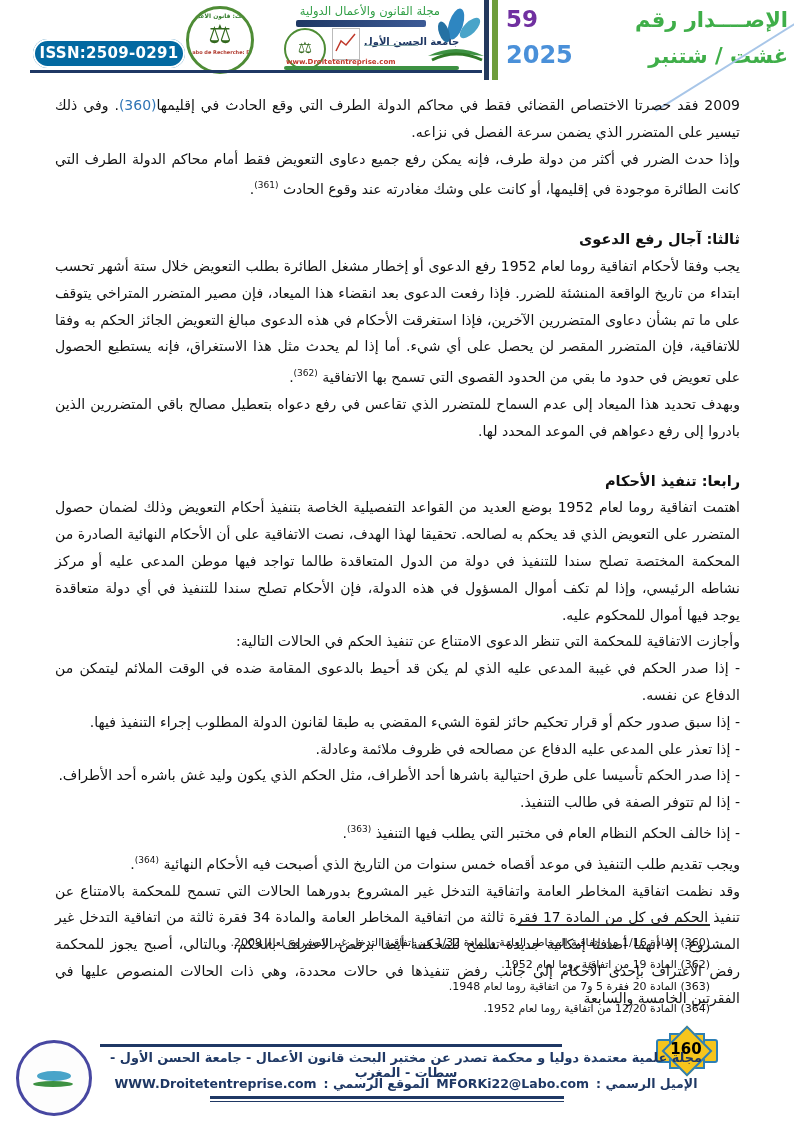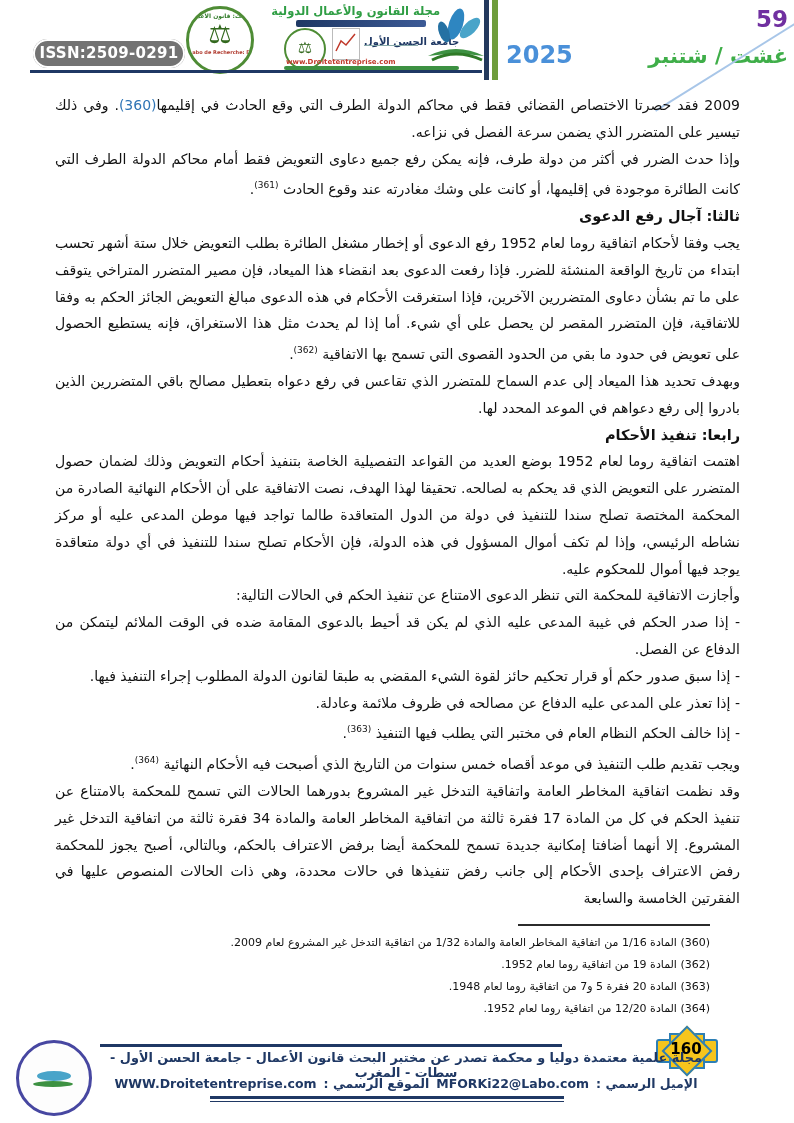--- a/index.html
+++ b/index.html
@@ -1,28 +1,28 @@
 <!DOCTYPE html>
 <html lang="ar"><head>
 <meta charset="utf-8">
 <style>
   html,body{margin:0;padding:0;background:#fff;}
   .page{position:relative;width:794px;height:1123px;background:#ffffff;overflow:hidden;
         font-family:"DejaVu Sans","Liberation Sans",sans-serif;}
   
-  .issn-pill{position:absolute;left:33px;top:39px;width:152px;height:29px;background:#737373;
+  .issn-pill{position:absolute;left:33px;top:39px;width:152px;height:29px;background:#0369a1;
              border-radius:16px;color:#fff;font-weight:bold;font-size:15px;text-align:center;
              line-height:29px;letter-spacing:.3px;box-shadow:0 0 0 2px #fff inset;}
   .lab-logo{position:absolute;left:186px;top:6px;width:62px;height:62px;border-radius:50%;
             border:3px solid #4e8c35;background:#fff;text-align:center;overflow:hidden;}
   .lab-logo .arc-text{display:block;font-size:6px;color:#2f7a27;font-weight:bold;margin-top:3px;white-space:nowrap;}
   .lab-logo .scales{display:block;font-size:26px;line-height:30px;color:#33691e;}
   .lab-logo .arc-text-b{display:block;font-size:5px;color:#b03a2e;font-weight:bold;white-space:nowrap;}
   .center-logo{position:absolute;left:258px;top:4px;width:228px;height:66px;}
-  .cl-title{position:absolute;right:46px;top:0;font-size:11.5px;font-weight:bold;color:#2f9e44;white-space:nowrap;}
+  .cl-title{position:absolute;right:46px;top:0;font-size:11.5px;font-weight:normal;color:#2f9e44;white-space:nowrap;}
   .cl-banner{position:absolute;right:60px;top:16px;width:130px;height:7px;
              background:linear-gradient(90deg,#1f3864,#3c5a96);border-radius:2px;}
   .cl-mini-circle{position:absolute;left:26px;top:24px;width:38px;height:38px;border-radius:50%;
                   border:2px solid #4e8c35;background:#fff;text-align:center;}
   .cl-mini-circle .scales{font-size:16px;line-height:36px;color:#33691e;}
   .cl-doodle{position:absolute;left:74px;top:24px;width:26px;height:30px;background:#fff;border:1px solid #bbb;}
   .cl-univ{position:absolute;left:106px;top:32px;font-size:10px;color:#1f3864;font-weight:bold;white-space:nowrap;}
   .cl-univ-sub{position:absolute;left:106px;top:41px;width:54px;border-top:1px solid #8aa;}
   .cl-site{position:absolute;left:28px;top:54px;font-size:7px;color:#c0392b;font-weight:bold;white-space:nowrap;}
   .cl-swoosh{position:absolute;left:26px;top:62px;width:175px;height:4px;background:#3d9142;border-radius:3px;}
@@ -36,21 +36,21 @@
   .issue-row1 .num{color:#7030a0;font-size:23px;font-weight:bold;}
   .issue-row2{margin-top:9px;}
   .issue-row2 .lbl{color:#3fae49;font-size:21px;font-weight:bold;}
   .issue-row2 .num{color:#4a90d9;font-size:24px;font-weight:bold;}
   .diag-line{position:absolute;left:655px;top:110px;width:195px;height:1.5px;background:#a8c6e8;
              transform:rotate(-32deg);transform-origin:0 0;}
   
   .body-text{position:absolute;left:55px;top:92px;width:685px;direction:rtl;color:#111;
              font-size:14px;line-height:26.8px;text-align:justify;}
   .body-text p,.body-text h3{margin:0;padding:0;font-size:14px;}
-  .body-text h3{font-weight:bold;font-size:14.5px;}
+  .body-text h3{font-weight:bold;font-size:14.5px;margin-top:23px;}
   .ref-blue{color:#2e74b5;}
   .sup-ref{font-size:9px;vertical-align:6px;}
   
   .fn-sep{position:absolute;left:518px;top:924px;width:192px;height:2px;background:#2b2b2b;}
   .footnotes{position:absolute;left:60px;top:932px;width:650px;direction:rtl;text-align:right;
              font-size:11px;font-weight:normal;color:#111;line-height:22px;}
   
   .footer-rule{position:absolute;left:100px;top:1044px;width:462px;height:3px;background:#1f3864;}
   .badge{position:absolute;left:650px;top:1026px;width:72px;height:48px;}
   .badge .sq{position:absolute;left:19px;top:7px;width:32px;height:32px;background:#f6c51c;border:2px solid #2d7fb5;}
@@ -106,41 +106,44 @@
       </svg>
     </span>
   </div>
 
   <div class="header-rule"></div>
   <div class="vbar-navy"></div>
   <div class="vbar-green"></div>
 
   <div class="issue-block">
     <div class="issue-row issue-row1">
+      <span class="lbl">الإصــــدار رقم</span>
       <span class="num">59</span>
     </div>
     <div class="issue-row issue-row2">
       <span class="lbl">غشت / شتنبر</span>
       <span class="num">2025</span>
     </div>
   </div>
   <div class="diag-line"></div>
 
   <div class="body-text">
     <p><span>2009 فقد حصرتا الاختصاص القضائي فقط في محاكم الدولة الطرف التي وقع الحادث في إقليمها</span><span class="ref-blue">(360)</span><span>. وفي ذلك تيسير على المتضرر الذي يضمن سرعة الفصل في نزاعه.</span></p>
     <p><span>وإذا حدث الضرر في أكثر من دولة طرف، فإنه يمكن رفع جميع دعاوى التعويض فقط أمام محاكم الدولة الطرف التي كانت الطائرة موجودة في إقليمها، أو كانت على وشك مغادرته عند وقوع الحادث </span><span class="sup-ref">(361)</span><span>.</span></p>
     <h3>ثالثا: آجال رفع الدعوى</h3>
     <p><span>يجب وفقا لأحكام اتفاقية روما لعام 1952 رفع الدعوى أو إخطار مشغل الطائرة بطلب التعويض خلال ستة أشهر تحسب ابتداء من تاريخ الواقعة المنشئة للضرر. فإذا رفعت الدعوى بعد انقضاء هذا الميعاد، فإن مصير المتضرر المتراخي يتوقف على ما تم بشأن دعاوى المتضررين الآخرين، فإذا استغرقت الأحكام في هذه الدعوى مبالغ التعويض الجائز الحكم به وفقا للاتفاقية، فإن المتضرر المقصر لن يحصل على أي شيء. أما إذا لم يحدث مثل هذا الاستغراق، فإنه يستطيع الحصول على تعويض في حدود ما بقي من الحدود القصوى التي تسمح بها الاتفاقية </span><span class="sup-ref">(362)</span><span>.</span></p>
     <p>وبهدف تحديد هذا الميعاد إلى عدم السماح للمتضرر الذي تقاعس في رفع دعواه بتعطيل مصالح باقي المتضررين الذين بادروا إلى رفع دعواهم في الموعد المحدد لها.</p>
     <h3>رابعا: تنفيذ الأحكام</h3>
     <p>اهتمت اتفاقية روما لعام 1952 بوضع العديد من القواعد التفصيلية الخاصة بتنفيذ أحكام التعويض وذلك لضمان حصول المتضرر على التعويض الذي قد يحكم به لصالحه. تحقيقا لهذا الهدف، نصت الاتفاقية على أن الأحكام النهائية الصادرة من المحكمة المختصة تصلح سندا للتنفيذ في دولة من الدول المتعاقدة طالما تواجد فيها موطن المدعى عليه أو مركز نشاطه الرئيسي، وإذا لم تكف أموال المسؤول في هذه الدولة، فإن الأحكام تصلح سندا للتنفيذ في أي دولة متعاقدة يوجد فيها أموال للمحكوم عليه.</p>
     <p>وأجازت الاتفاقية للمحكمة التي تنظر الدعوى الامتناع عن تنفيذ الحكم في الحالات التالية:</p>
-    <p>- إذا صدر الحكم في غيبة المدعى عليه الذي لم يكن قد أحيط بالدعوى المقامة ضده في الوقت الملائم ليتمكن من الدفاع عن الفصل.</p>
+    <p>- إذا صدر الحكم في غيبة المدعى عليه الذي لم يكن قد أحيط بالدعوى المقامة ضده في الوقت الملائم ليتمكن من الدفاع عن نفسه.</p>
     <p>- إذا سبق صدور حكم أو قرار تحكيم حائز لقوة الشيء المقضي به طبقا لقانون الدولة المطلوب إجراء التنفيذ فيها.</p>
     <p>- إذا تعذر على المدعى عليه الدفاع عن مصالحه في ظروف ملائمة وعادلة.</p>
+    <p>- إذا صدر الحكم تأسيسا على طرق احتيالية باشرها أحد الأطراف، مثل الحكم الذي يكون  وليد غش باشره أحد الأطراف.</p>
+    <p>- إذا لم تتوفر الصفة في طالب التنفيذ.</p>
     <p><span>- إذا خالف الحكم النظام العام في مختبر التي يطلب فيها التنفيذ </span><span class="sup-ref">(363)</span><span>.</span></p>
     <p><span>ويجب تقديم طلب التنفيذ في موعد أقصاه خمس سنوات من التاريخ الذي أصبحت فيه الأحكام النهائية </span><span class="sup-ref">(364)</span><span>.</span></p>
     <p>وقد نظمت اتفاقية المخاطر العامة واتفاقية التدخل غير المشروع بدورهما الحالات التي تسمح للمحكمة بالامتناع عن تنفيذ الحكم في كل من المادة 17 فقرة ثالثة من اتفاقية المخاطر العامة والمادة 34 فقرة ثالثة من اتفاقية التدخل غير المشروع. إلا أنهما أضافتا إمكانية جديدة تسمح للمحكمة أيضا برفض الاعتراف بالحكم، وبالتالي، أصبح يجوز للمحكمة رفض الاعتراف بإحدى الأحكام إلى جانب رفض تنفيذها في حالات محددة، وهي ذات الحالات المنصوص عليها في الفقرتين الخامسة والسابعة</p>
   </div>
 
   <div class="fn-sep"></div>
   <div class="footnotes">
     <div><span>(360)</span> <span>المادة 1/16 من اتفاقية المخاطر العامة والمادة 1/32 من اتفاقية التدخل غير المشروع لعام 2009.</span></div>
     <div><span>(362)</span> <span>المادة 19 من اتفاقية روما لعام 1952.</span></div>
     <div><span>(363)</span> <span>المادة 20 فقرة 5 و7 من اتفاقية روما لعام 1948.</span></div>

